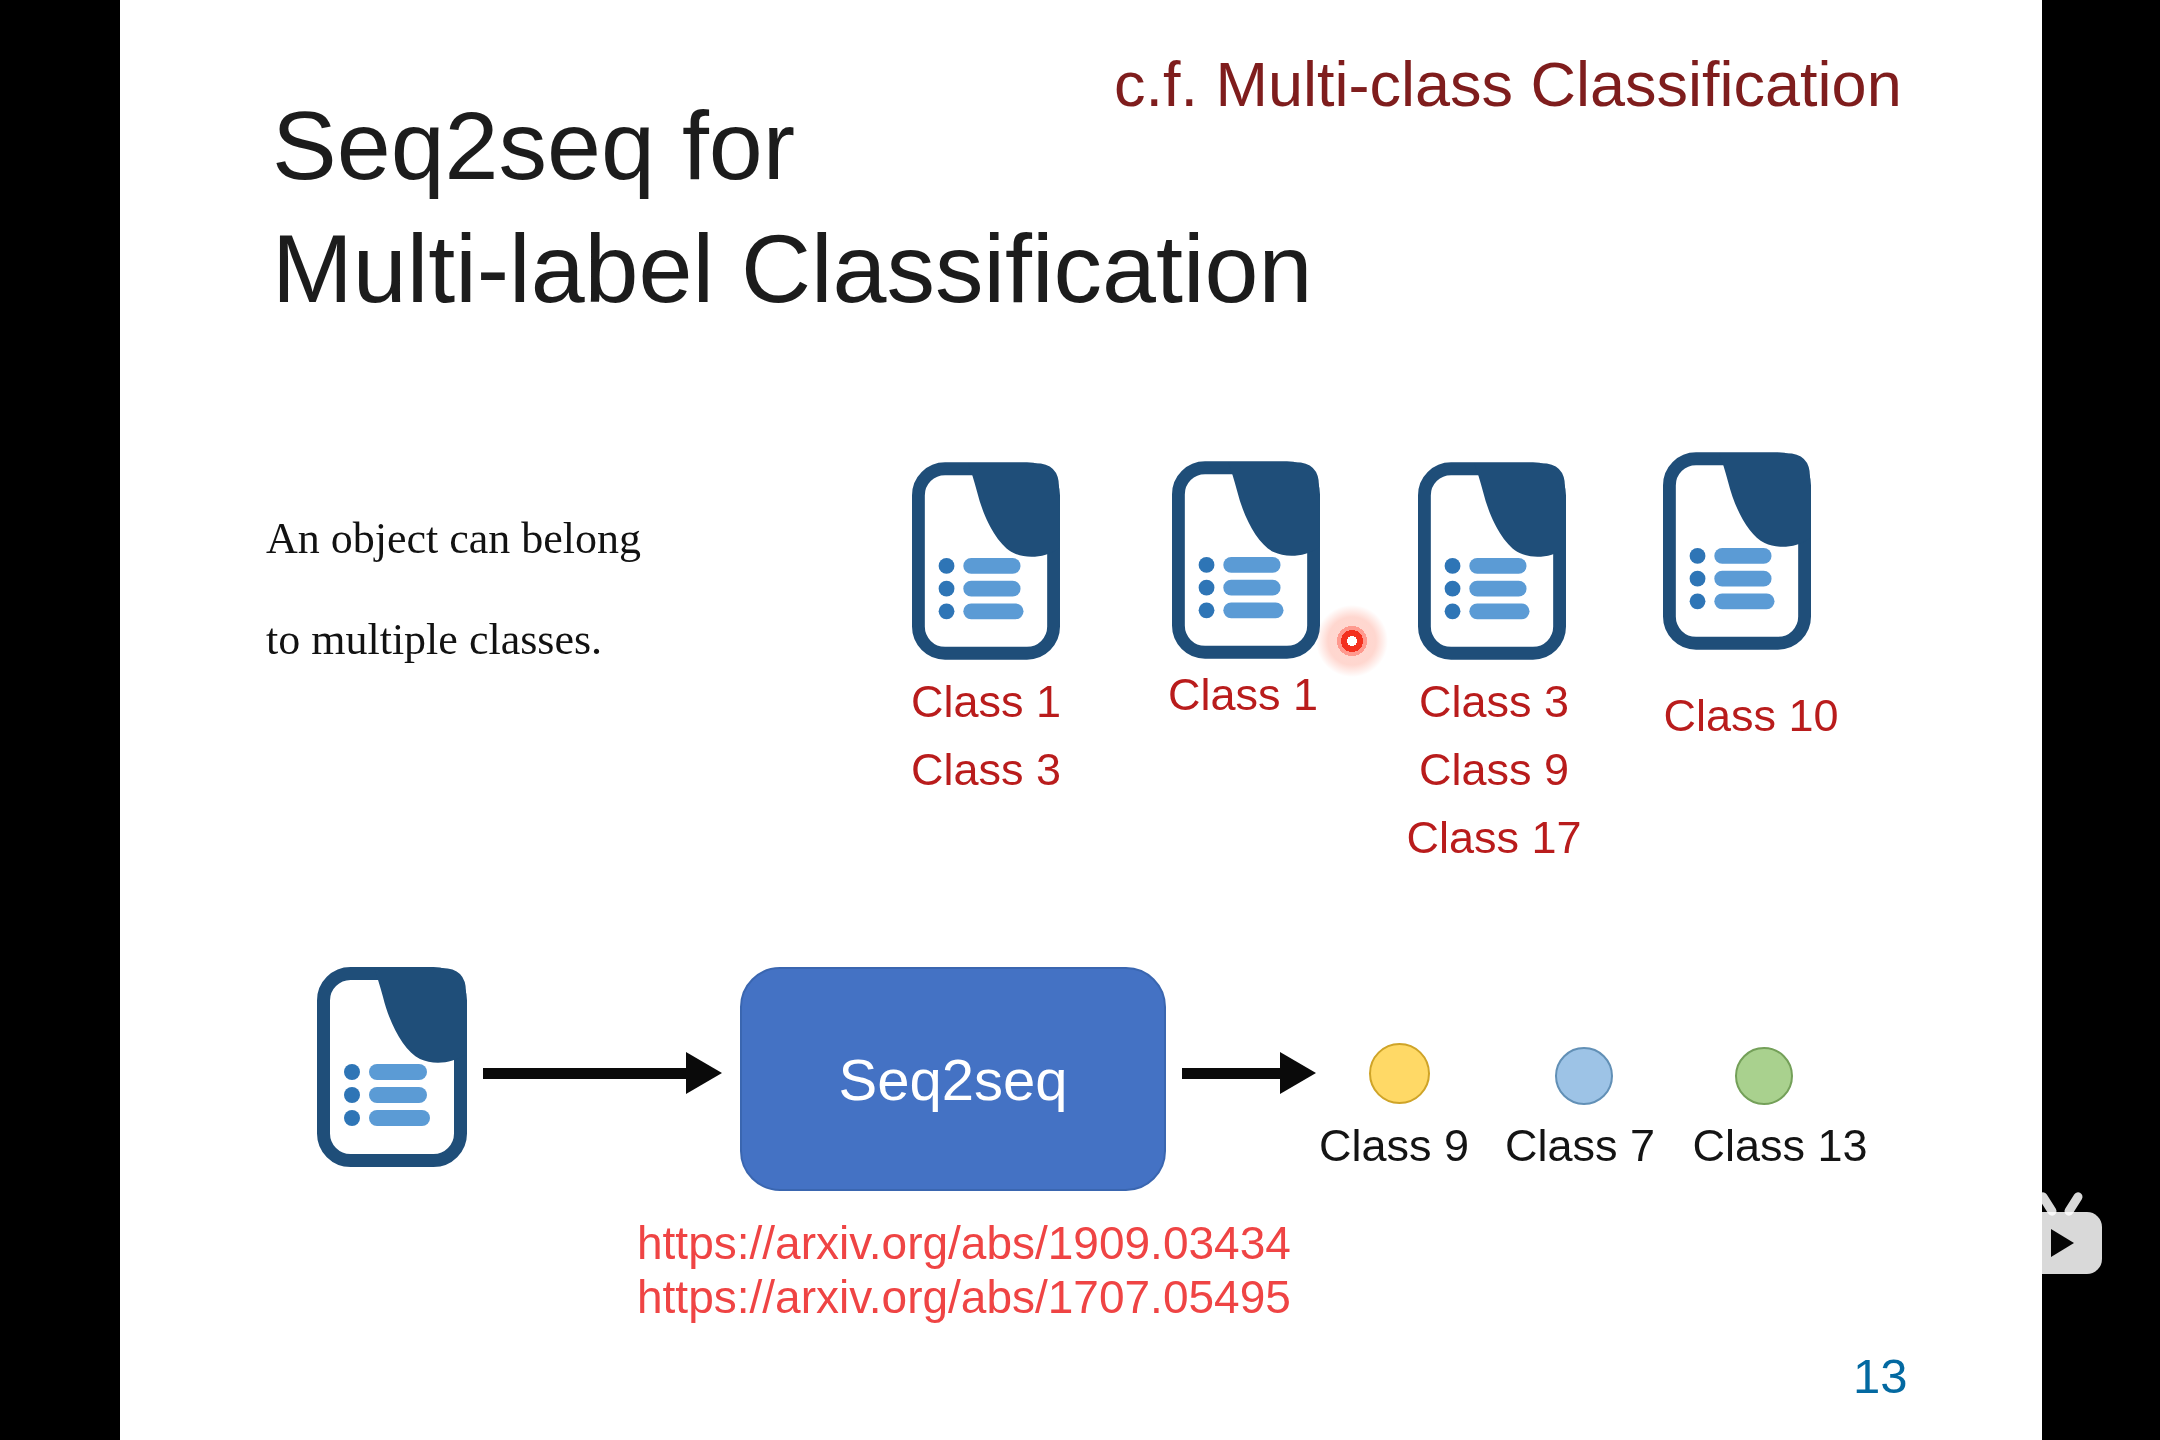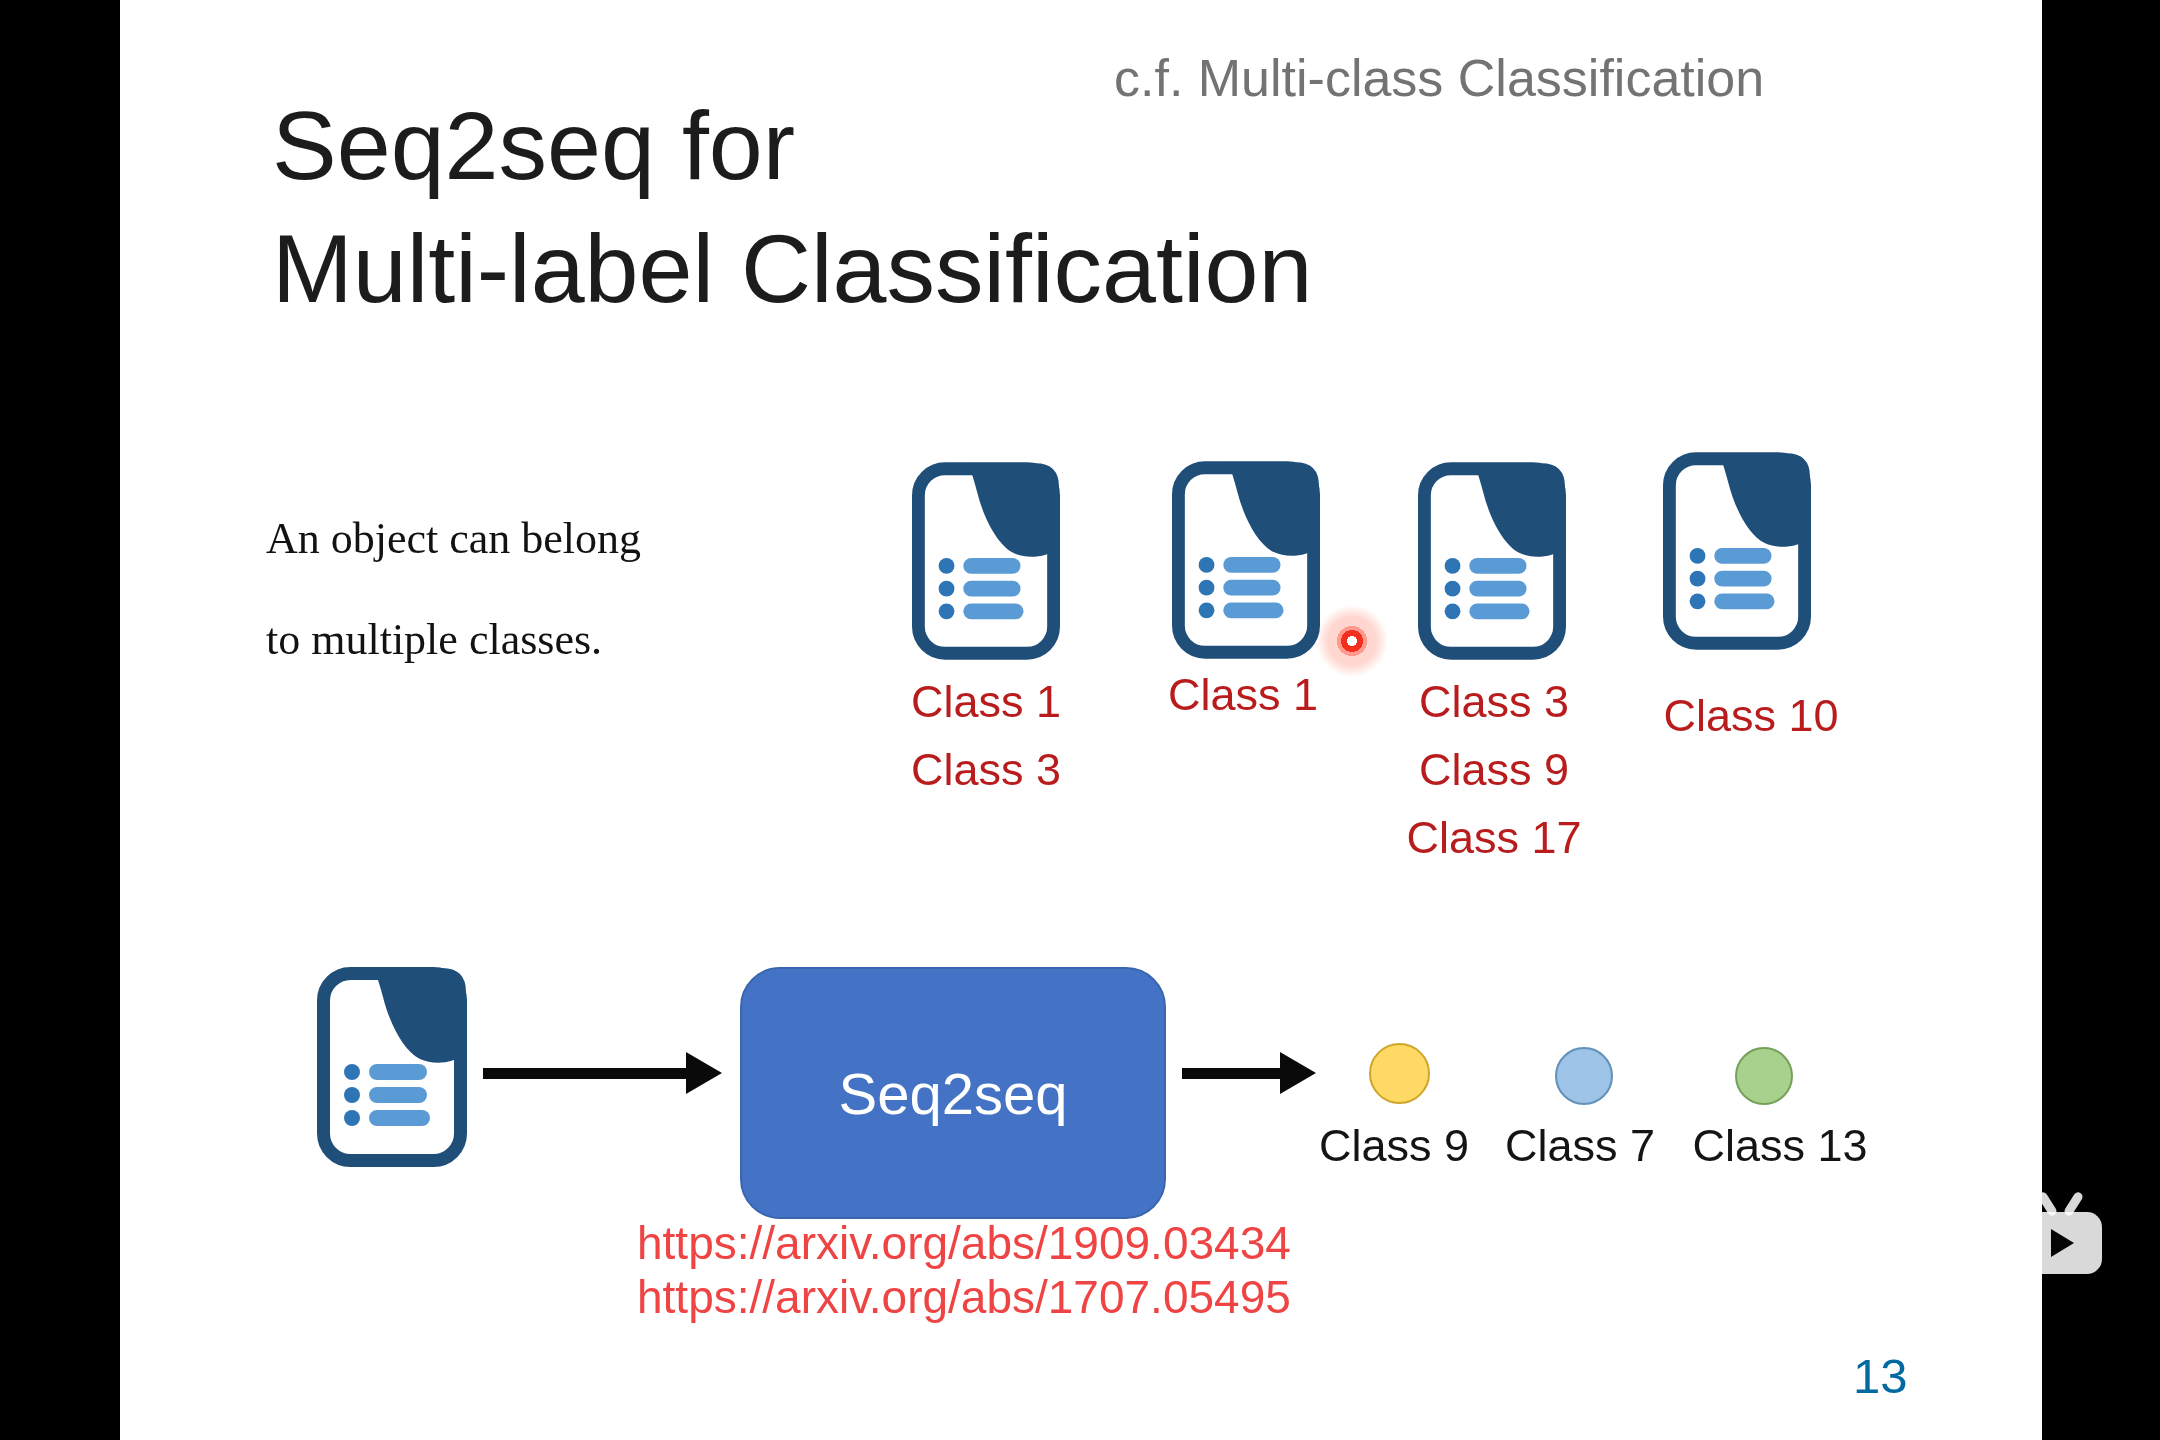--- a/index.html
+++ b/index.html
@@ -13,21 +13,21 @@
   .pillar.left  { left:0;     width:120px; }
   .pillar.right { left:2042px; width:118px; }
 
   .title {
     position:absolute; left:272px; top:84px;
     font-size:97px; line-height:123px; font-weight:300;
     color:#1c1c1c; white-space:nowrap;
   }
   .cf-note {
     position:absolute; left:1114px; top:48px;
-    font-size:52px; font-weight:400; color:#737373; white-space:nowrap;
+    font-size:63px; font-weight:400; color:#7f1d1d; white-space:nowrap;
   }
   .body-text {
     position:absolute; left:266px; top:488px;
     font-size:44px; line-height:101px; color:#121212; white-space:nowrap;font-family:Liberation Serif, serif;
   }
 
   .doc-icon { position:absolute; width:148px; height:198px; }
   .doc-1 { left:912px;  top:462px; }
   .doc-2 { left:1172px; top:461px; }
   .doc-3 { left:1418px; top:462px; }
@@ -59,21 +59,21 @@
   .arrow-head  { position:absolute; width:0; height:0;
                  border-top:21px solid transparent;
                  border-bottom:21px solid transparent;
                  border-left:36px solid #0a0a0a; }
   .a1s { left:483px;  top:1068px; width:205px; }
   .a1h { left:686px;  top:1052px; }
   .a2s { left:1182px; top:1068px; width:100px; }
   .a2h { left:1280px; top:1052px; }
 
   .seq2seq-box {
-    position:absolute; left:740px; top:967px; width:426px; height:252px;
+    position:absolute; left:740px; top:967px; width:426px; height:224px;
     background:#4472C4; border:2px solid #3a66b0; border-radius:40px;
     box-sizing:border-box;
     display:flex; align-items:center; justify-content:center;
     color:#ffffff; font-size:58px;
   }
 
   .out-circle { position:absolute; border-radius:50%; box-sizing:border-box; }
   .c-yellow { left:1369px; top:1043px; width:61px; height:61px;
               background:#FFD966; border:2px solid #cfa428; }
   .c-blue   { left:1555px; top:1047px; width:58px; height:58px;

